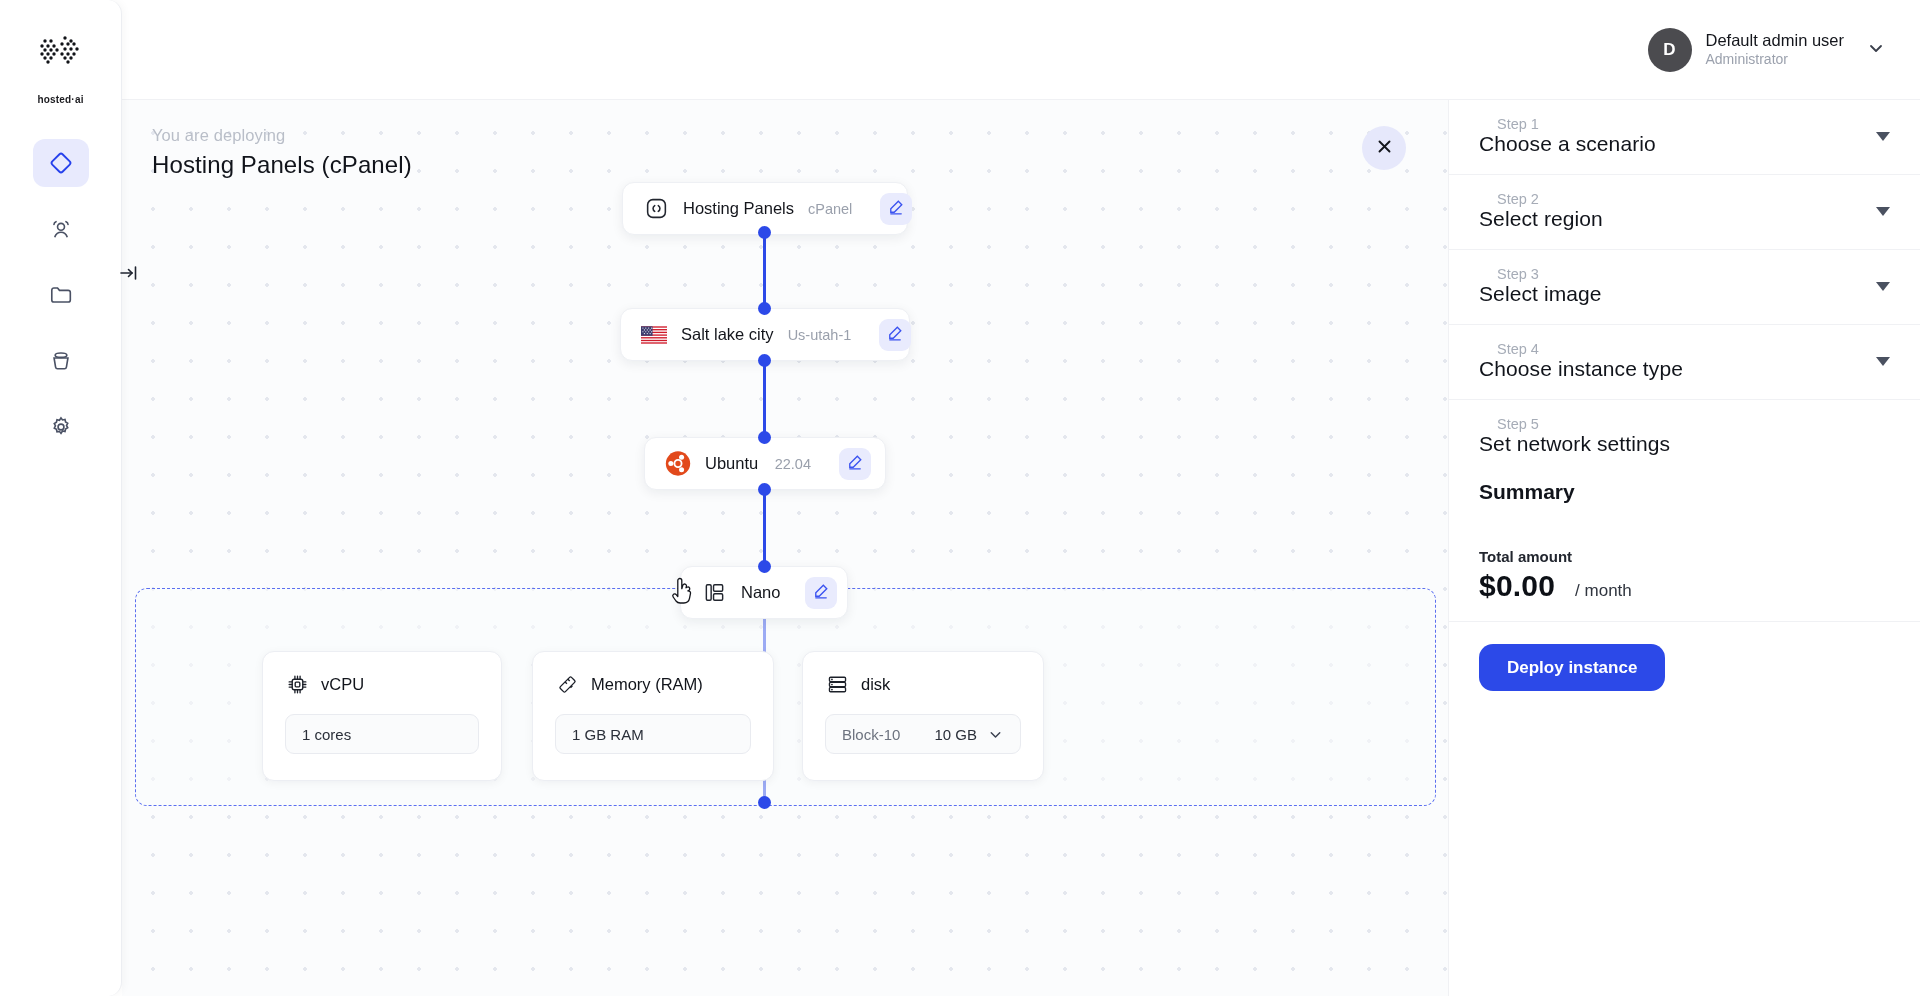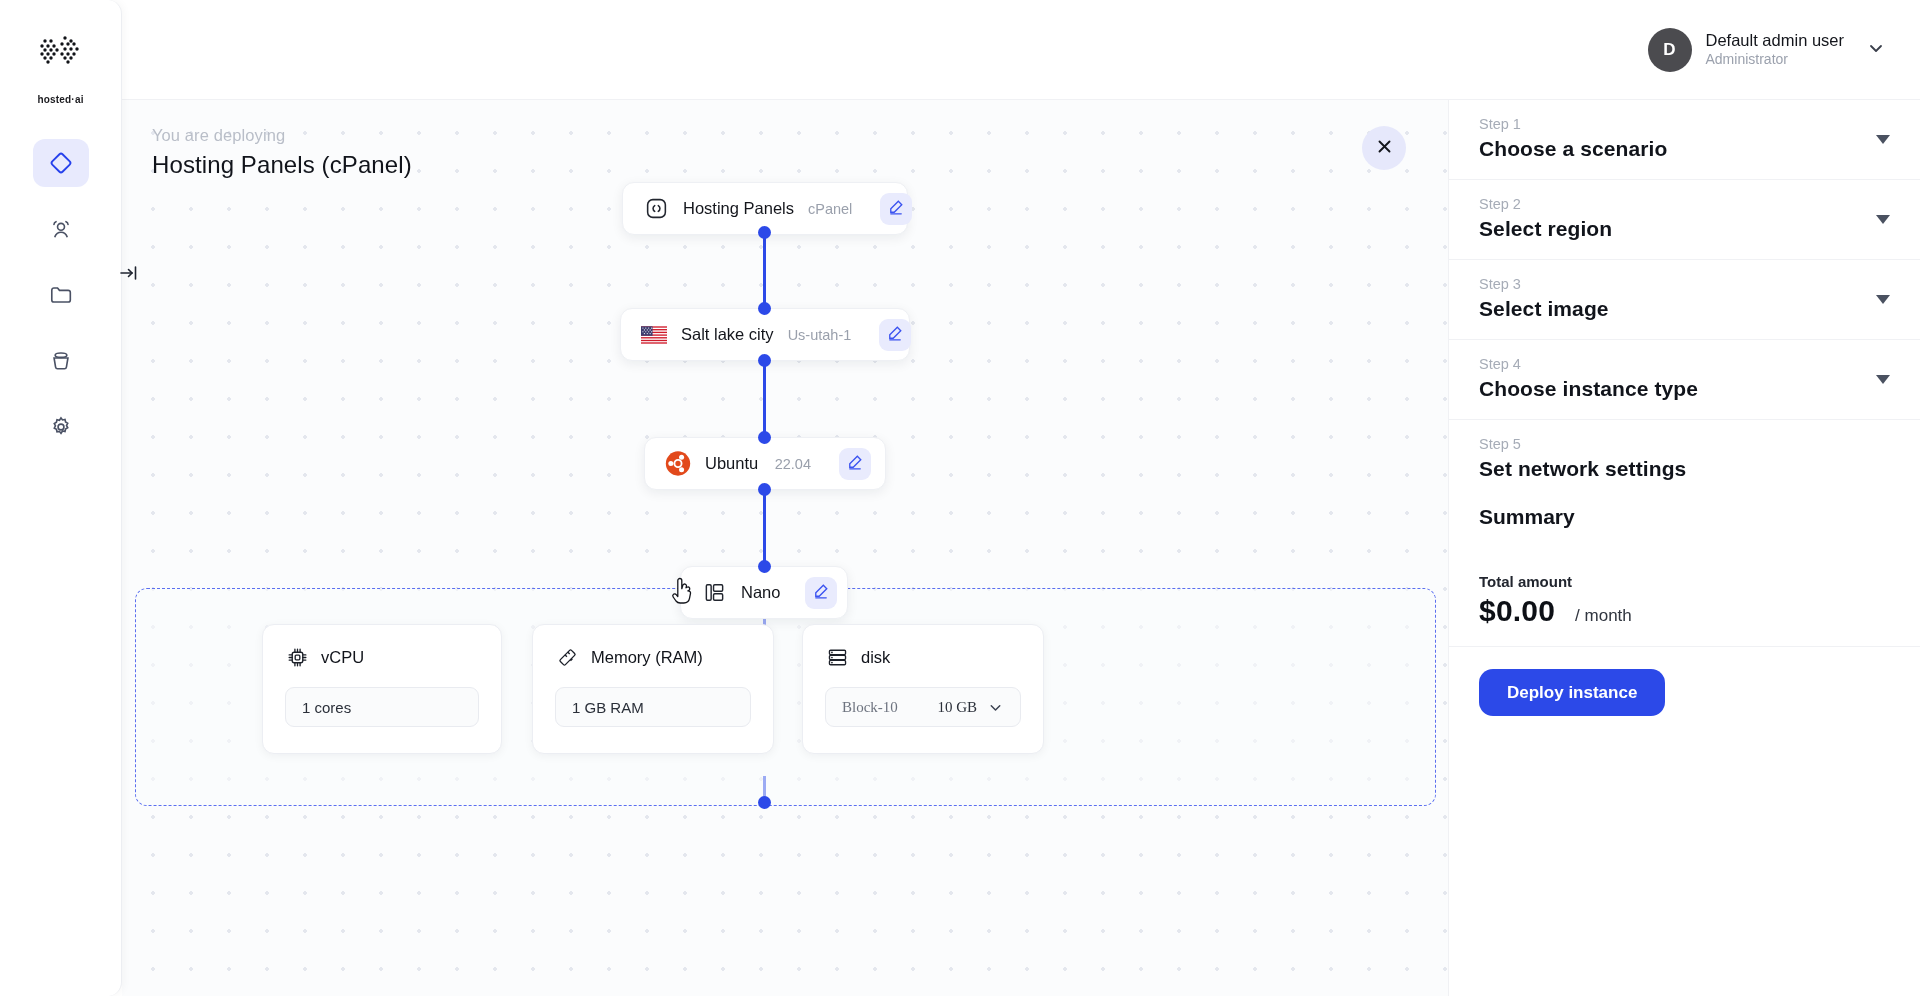--- a/index.html
+++ b/index.html
@@ -117,40 +117,40 @@
 
   
   .group {
     position:absolute; left: 13px; top: 488px; right: 12px; height: 218px;
     border: 1.6px dashed #5b6ff0;
     border-radius: 12px;
     background: rgba(250,251,253,0.55);
     z-index: 2;
   }
   .spec {
-    position:absolute; top: 524px;
+    position:absolute; top: 551px;
     height: 130px;
     background:#ffffff;
     border:1px solid #eceef3;
     border-radius: 12px;
     box-shadow: 0 2px 10px rgba(16,24,40,0.05);
     padding: 20px 22px;
     z-index: 3;
   }
   .spec-head { display:flex; align-items:center; gap: 12px; }
   .spec-ico { width: 24px; height: 24px; color:#1c2029; display:flex; align-items:center; justify-content:center;}
   .spec-title { font-size: 16.5px; color:#11141b; font-weight: 500; }
   .spec-field {
     margin-top: 18px; height: 40px;
     border:1px solid #e9ebf0; border-radius: 9px;
     background:#fafbfc;
     display:flex; align-items:center; padding: 0 16px;
     font-size: 15px; color:#2a2f39;
   }
-  .spec-field.muted { color:#6d737f; justify-content:space-between;font-family:Liberation Serif, serif; }
+  .spec-field.muted { color:#6d737f; justify-content:space-between; }
   .spec-field .gb { color:#2a2f39; margin-left:auto; margin-right: 10px; }
   .spec-caret { color:#3b4150; display:flex; }
   .s1 { left: 140px; width: 240px; }
   .s2 { left: 410px; width: 242px; }
   .s3 { left: 680px; width: 242px; }
 
   
   .cursor { position:absolute; left: 548px; top: 477px; z-index: 20; }
 
   
@@ -159,22 +159,22 @@
     background:#ffffff; border-left:1px solid #f0f1f4;
     display:flex; flex-direction:column;
   }
   .steps { flex:none; }
   .step {
     position:relative;
     padding: 16px 30px 18px 30px;
     border-bottom: 1px solid #f0f1f4;
     cursor:pointer;
   }
-  .step-k { font-size: 14.5px; color:#a6acb7; }
-  .step-t { font-size: 21px; color:#11141b; font-weight: 700; margin-top: 5px; letter-spacing:.1px; }
+  .step-k { font-size: 14.5px; color:#a6acb7;margin-left:18px; }
+  .step-t { font-size: 21px; color:#11141b; font-weight: 400; letter-spacing:.1px; }
   .step-caret { position:absolute; right: 30px; top: 50%; transform: translateY(-50%); color:#4a5160; }
   .step.open { cursor:default; }
   .step-desc { font-size: 16.5px; color:#848a96; line-height: 1.45; margin-top: 16px; }
   .summary-h { font-size: 21px; color:#11141b; font-weight: 700; margin-top: 24px; }
   .total-l { font-size: 15px; color:#22262f; font-weight: 600; margin-top: 44px; }
   .total-v { margin-top: 4px; display:flex; align-items:baseline; gap: 20px; }
   .total-amt { font-size: 30px; font-weight: 700; color:#0d1016; letter-spacing:.2px; }
   .total-per { font-size: 17px; color:#30353f; }
   .deploy-wrap { padding: 22px 30px; }
   .deploy-btn {

